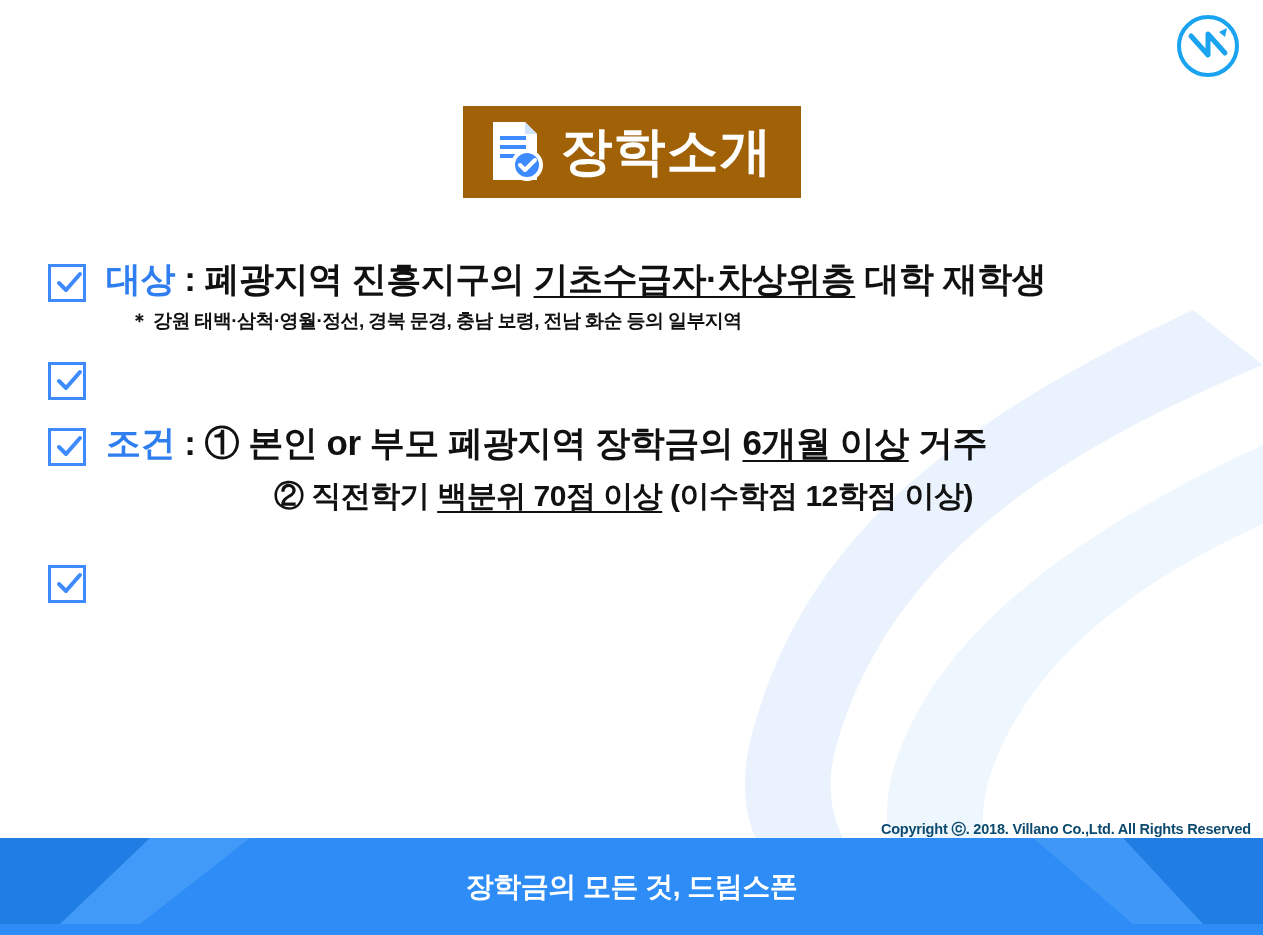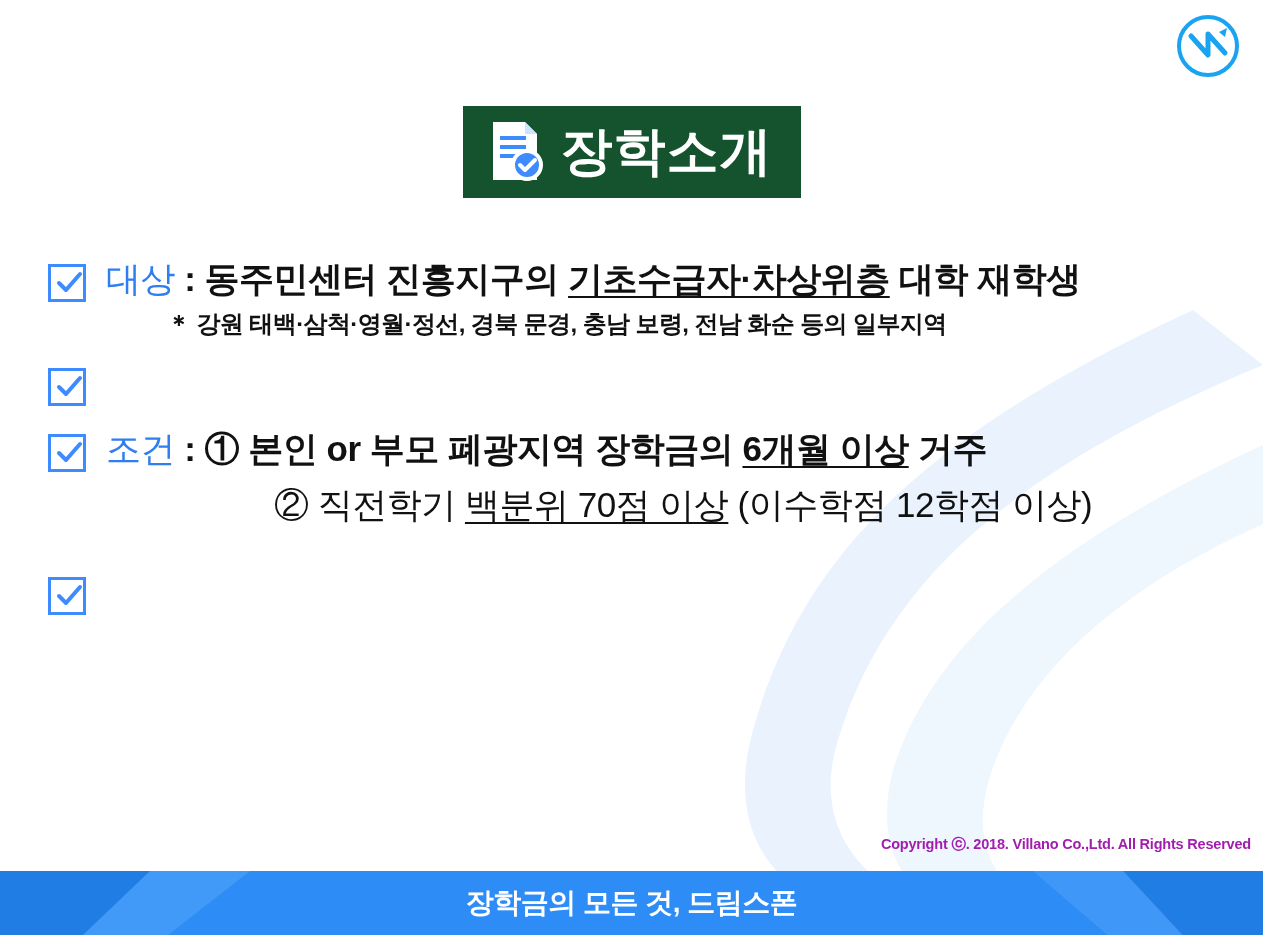--- a/index.html
+++ b/index.html
@@ -39,21 +39,21 @@
     width: 66px;
     height: 66px;
   }
 
   
   .title-band {
     position: absolute;
     left: 50%;
     transform: translateX(-50%);
     top: 106px;
-    background: #14532d;
+    background: #a16207;
     padding: 8px 28px 10px 22px;
     display: flex;
     align-items: center;
     gap: 14px;
     box-sizing: border-box;
     height: 92px;
   }
   .title-band .doc-icon {
     width: 62px;
     height: 66px;
@@ -97,62 +97,62 @@
   .row-text {
     font-size: 35px;
     line-height: 1.22;
     color: #111111;
     white-space: nowrap;
     font-weight: bold;
     letter-spacing: -0.5px;
   }
   .label-blue {
     color: #2f7ef0;
-    font-weight: normal;
+    font-weight: bold;
   }
   .ul { text-decoration: underline; text-underline-offset: 5px; text-decoration-thickness: 2px; }
 
   .sub-note {
-    font-size: 24px;
+    font-size: 19px;
     color: #111111;
     font-weight: bold;
-    margin: 4px 0 6px 119px;
+    margin: 4px 0 6px 82px;
     letter-spacing: -0.6px;
     white-space: nowrap;
   }
   .row-cont {
-    font-size: 35px;
+    font-size: 30px;
     color: #111111;
-    font-weight: normal;
+    font-weight: bold;
     margin: 10px 0 0 226px;
     letter-spacing: -0.5px;
     white-space: nowrap;
   }
 
   .gap-sm { height: 16px; }
   .gap-md { height: 26px; }
 
   
   .copyright {
     position: absolute;
     right: 12px;
-    bottom: 81px;
+    bottom: 96px;
     font-size: 14.5px;
-    color: #a21caf;
+    color: #0c4a6e;
     font-weight: bold;
     letter-spacing: -0.2px;
   }
 
   
   .footer {
     position: absolute;
     left: 0;
     right: 0;
     bottom: 0;
-    height: 64px;
+    height: 97px;
     background: #2d8cf5;
     overflow: hidden;
   }
   .footer-text {
     position: absolute;
     left: 0; right: 0; top: 0; bottom: 0;
     display: flex;
     align-items: center;
     justify-content: center;
     color: #ffffff;
@@ -200,21 +200,21 @@
 </div>
 
 <div class="content">
 
   <div class="row">
     <span class="check">
       <svg width="30" height="30" viewBox="0 0 30 30">
           <path d="M5 15 L12 22 L26 6" fill="none" stroke="#3d8bff" stroke-width="4" stroke-linecap="round" stroke-linejoin="round"></path>
         </svg>
     </span>
-    <span class="row-text"><span class="label-blue">대상</span><span> : </span><span>동주민센터 진흥지구의 </span><span class="ul">기초수급자·차상위층</span><span> 대학 재학생</span></span>
+    <span class="row-text"><span class="label-blue">대상</span><span> : </span><span>폐광지역 진흥지구의 </span><span class="ul">기초수급자·차상위층</span><span> 대학 재학생</span></span>
   </div>
   <div class="sub-note">＊ 강원 태백·삼척·영월·정선, 경북 문경, 충남 보령, 전남 화순 등의 일부지역</div>
 
   <div class="gap-sm"></div>
 
   <div class="row">
     <span class="check">
       <svg width="30" height="30" viewBox="0 0 30 30">
           <path d="M5 15 L12 22 L26 6" fill="none" stroke="#3d8bff" stroke-width="4" stroke-linecap="round" stroke-linejoin="round"></path>
         </svg>

